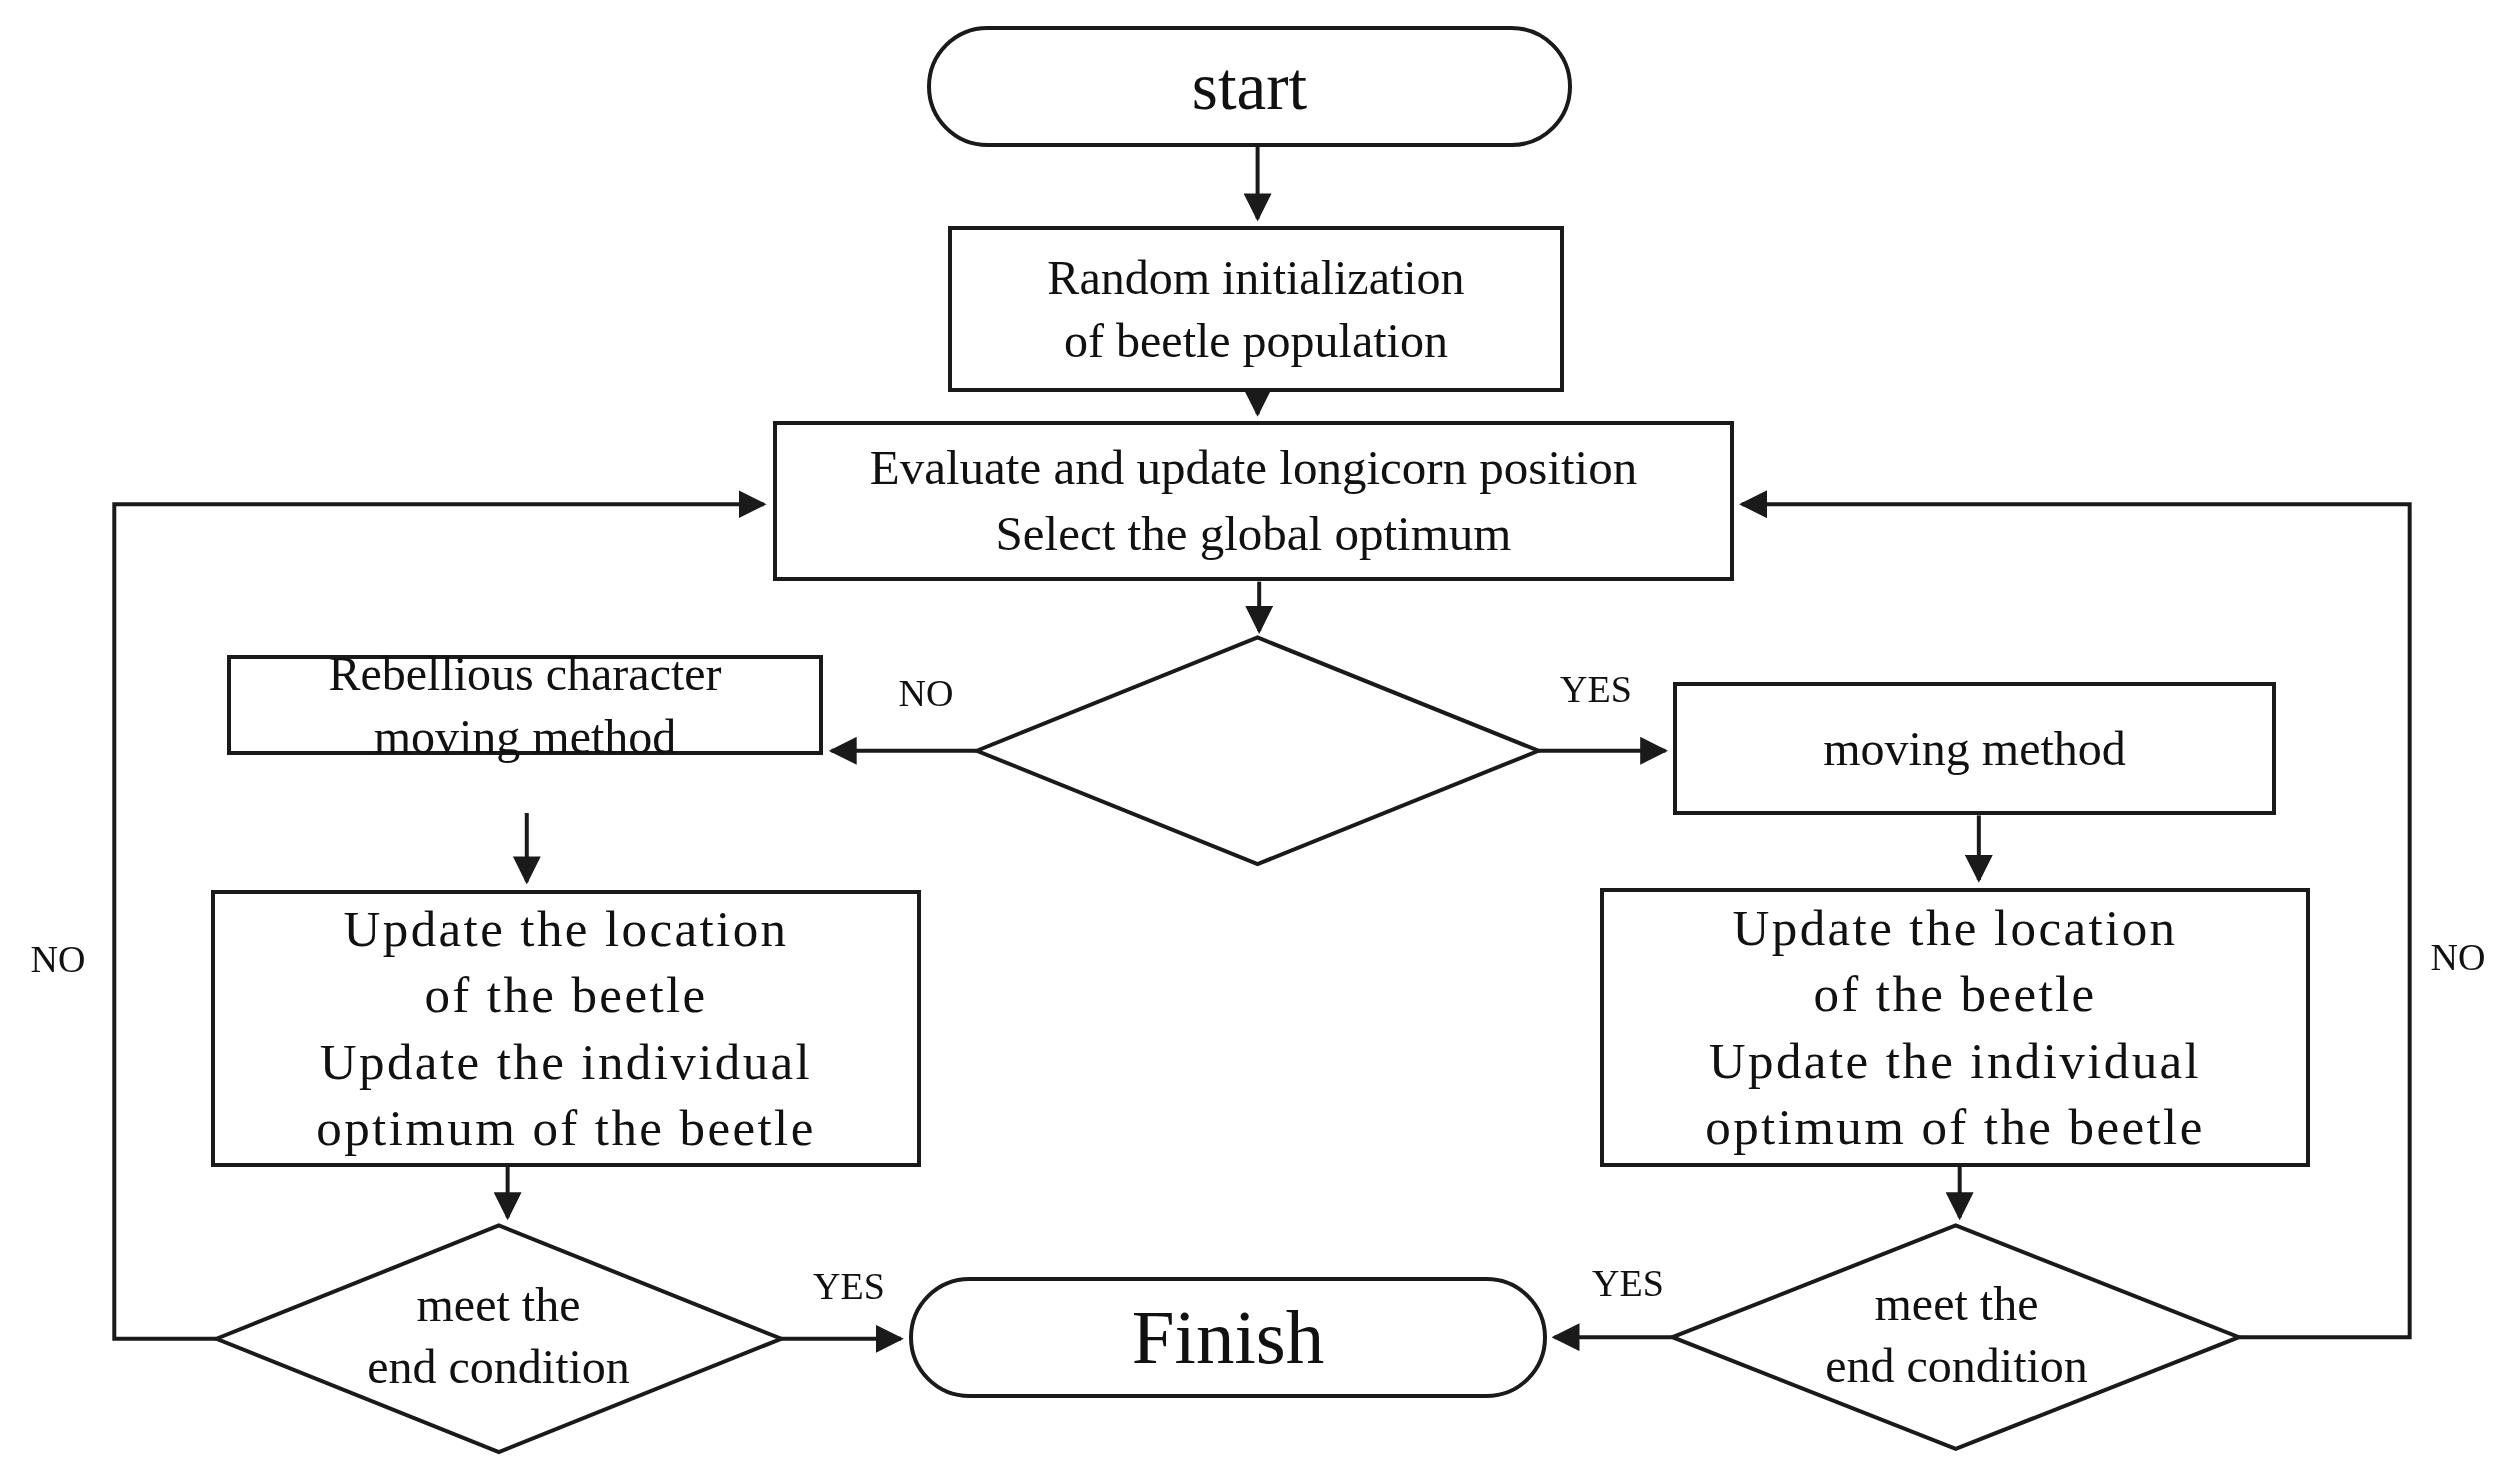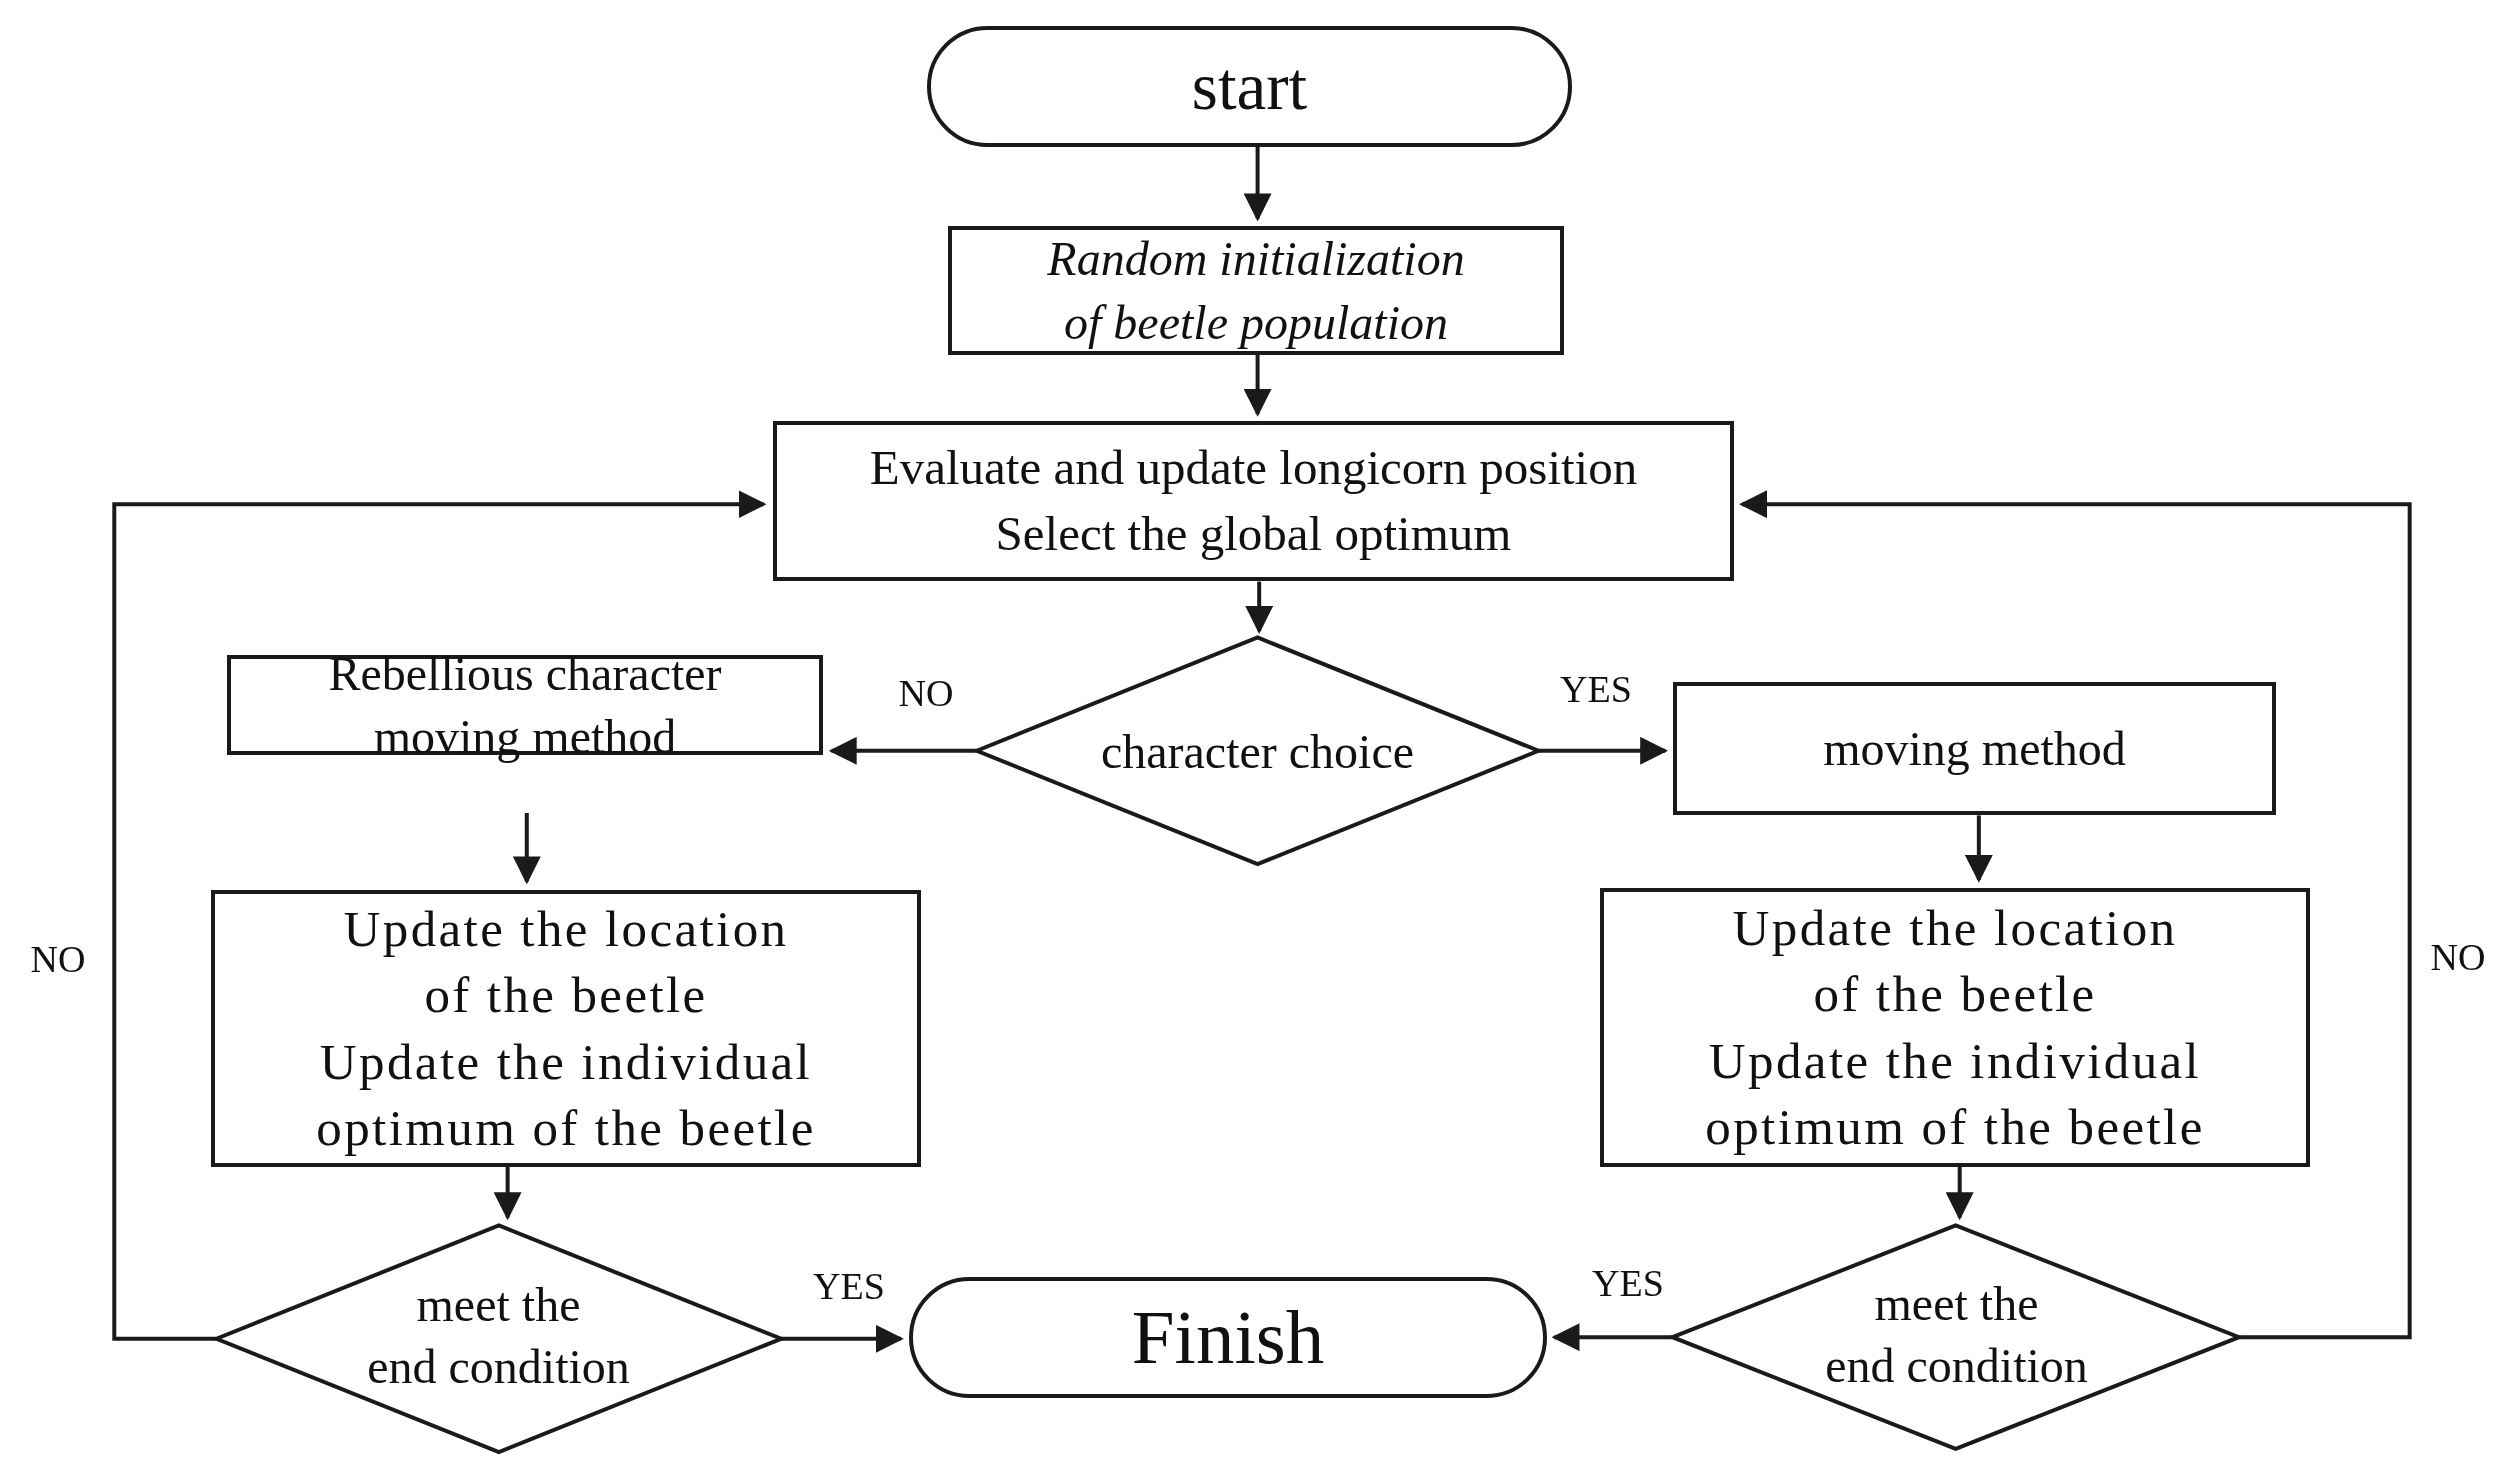--- a/index.html
+++ b/index.html
@@ -86,33 +86,30 @@
       <polygon points="1224,941 1576,799 1928,941 1576,1083"></polygon>
       <polygon points="271,1678 625,1536 979,1678 625,1820"></polygon>
       <polygon points="2096,1676 2451,1536 2806,1676 2451,1816"></polygon>
     </g>
   </svg>
 
   <div class="node stadium terminal-text-start" style="left:927px;top:25.5px;width:645px;height:121px;">
     <span>start</span>
   </div>
 
-  <div class="node box body-text" style="left:948px;top:226px;width:616px;height:129px;font-style:italic;">
+  <div class="node box body-text" style="left:948px;top:226px;width:616px;height:166px;">
     <span class="line">Random initialization</span>
     <span class="line">of beetle population</span>
   </div>
 
   <div class="node box eval-text" style="left:773px;top:421px;width:961px;height:160px;">
     <span class="line">Evaluate and update longicorn position</span>
     <span class="line">Select the global optimum</span>
   </div>
 
-  <div class="diamond-label" style="left:978px;top:721px;width:559px;">
-    <span>character choice</span>
-  </div>
 
   <div class="node box body-text" style="left:227px;top:655px;width:596px;height:100px;">
     <span class="line">Rebellious character</span>
     <span class="line">moving method</span>
   </div>
 
   <div class="node box body-text" style="left:1673px;top:682px;width:603px;height:133px;">
     <span class="line">moving method</span>
   </div>
 

